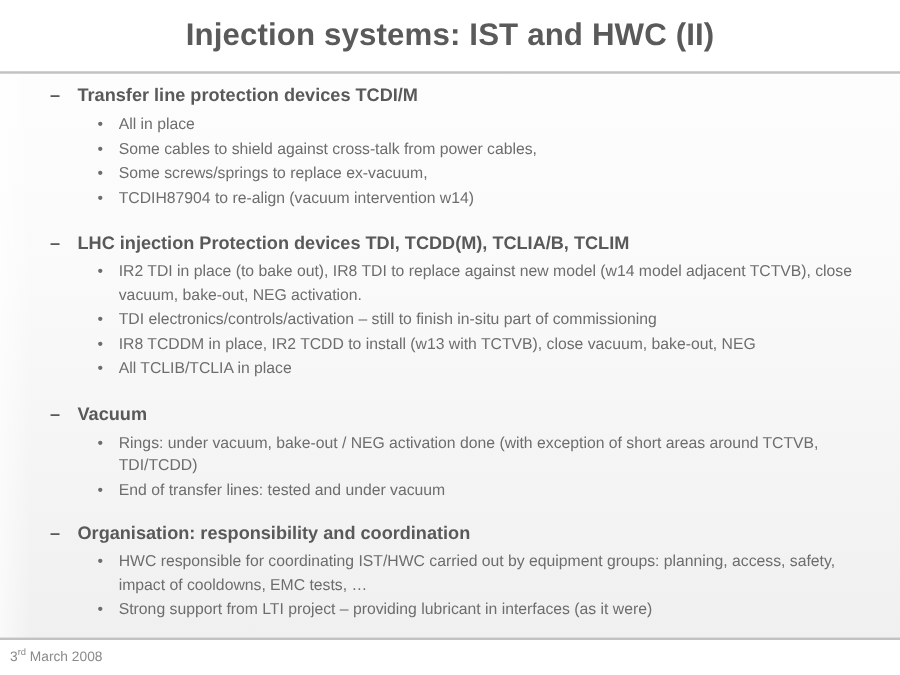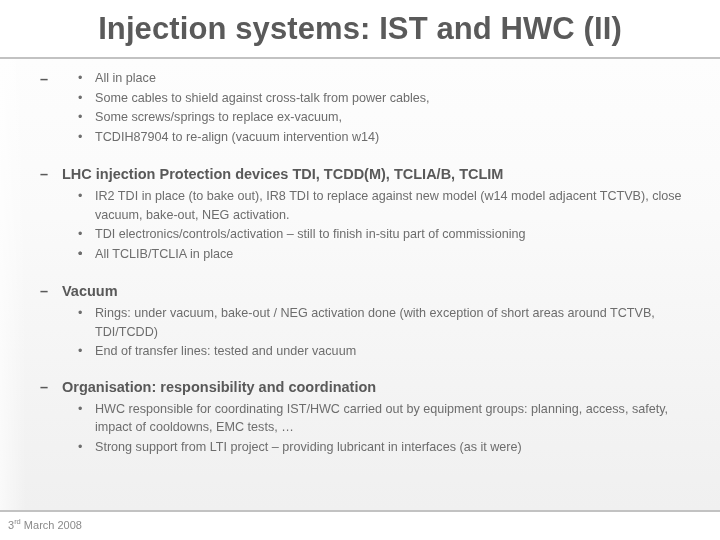--- a/index.html
+++ b/index.html
@@ -28,21 +28,21 @@
     left: 0;
     top: 0;
     width: 720px;
     height: 57px;
     display: flex;
     align-items: center;
     justify-content: center;
     background: #ffffff;
   }
   .slide-title {
-    font-size: 31px;
+    font-size: 25px;
     font-weight: bold;
     color: #5a5a5a;
     letter-spacing: 0.1px;
     white-space: nowrap;
     text-align: center;
   }
 
   
   .body-panel {
     position: absolute;
@@ -161,20 +161,21 @@
     <div class="slide-title">Injection systems: IST and HWC (II)</div>
   </div>
 
   <div class="body-panel">
     <div class="left-wash"></div>
     <div class="content">
 
       <div class="section">
         <div class="l1">
           <span class="dash">–</span>
+          <span>Transfer line protection devices TCDI/M</span>
         </div>
         <ul class="l2-list">
           <li class="l2">
             <span class="dot">•</span>
             <span>All in place</span>
           </li>
           <li class="l2">
             <span class="dot">•</span>
             <span>Some cables to shield against cross-talk from power cables,</span>
           </li>
@@ -200,20 +201,21 @@
           <li class="l2">
             <span class="dot">•</span>
             <span>IR2 TDI in place (to bake out), IR8 TDI to replace against new model (w14 model adjacent TCTVB), close vacuum, bake-out, NEG activation.</span>
           </li>
           <li class="l2">
             <span class="dot">•</span>
             <span>TDI electronics/controls/activation – still to finish in-situ part of commissioning</span>
           </li>
           <li class="l2">
             <span class="dot">•</span>
+            <span>IR8 TCDDM in place, IR2 TCDD to install (w13 with TCTVB), close vacuum, bake-out, NEG</span>
           </li>
           <li class="l2">
             <span class="dot">•</span>
             <span>All TCLIB/TCLIA in place</span>
           </li>
         </ul>
       </div>
 
       <div class="gap-b"></div>
 

